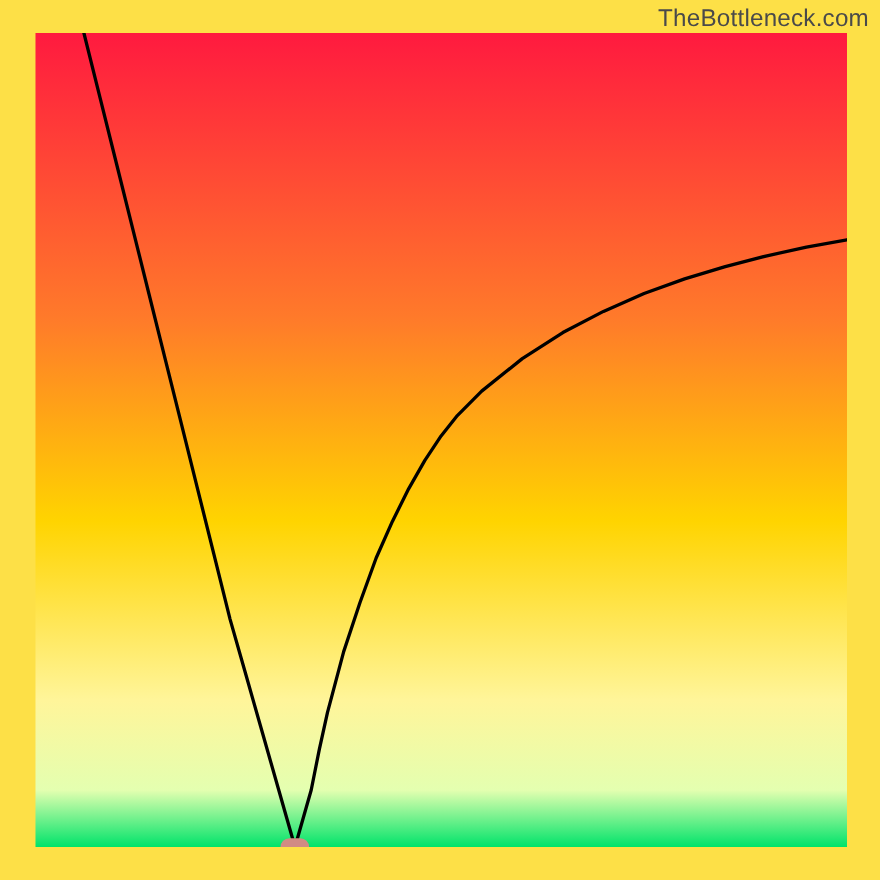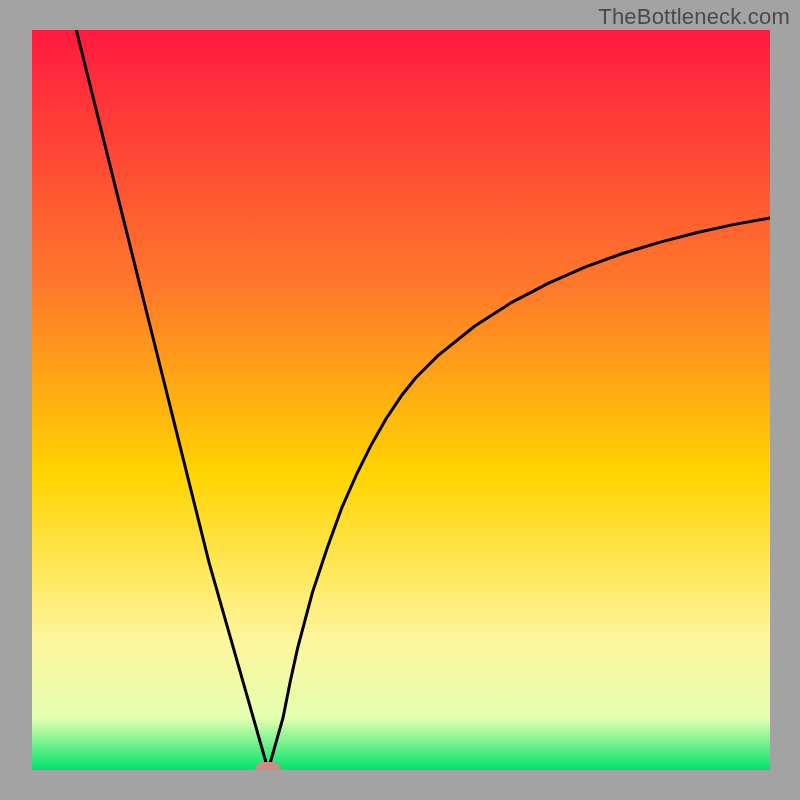--- a/index.html
+++ b/index.html
@@ -8,21 +8,21 @@
     width: 800px;
     height: 800px;
     background: #000;
     overflow: hidden;
     font-family: Arial, Helvetica, sans-serif;
   }
   .frame {
     position: relative;
     width: 800px;
     height: 800px;
-    background: #a3a3a3;
+    background: #fde047;
   }
   .watermark {
     position: absolute;
     top: 4px;
     right: 10px;
     color: #4a4a4a;
     font-size: 22px;
     font-weight: 500;
     letter-spacing: 0.2px;
     user-select: none;

